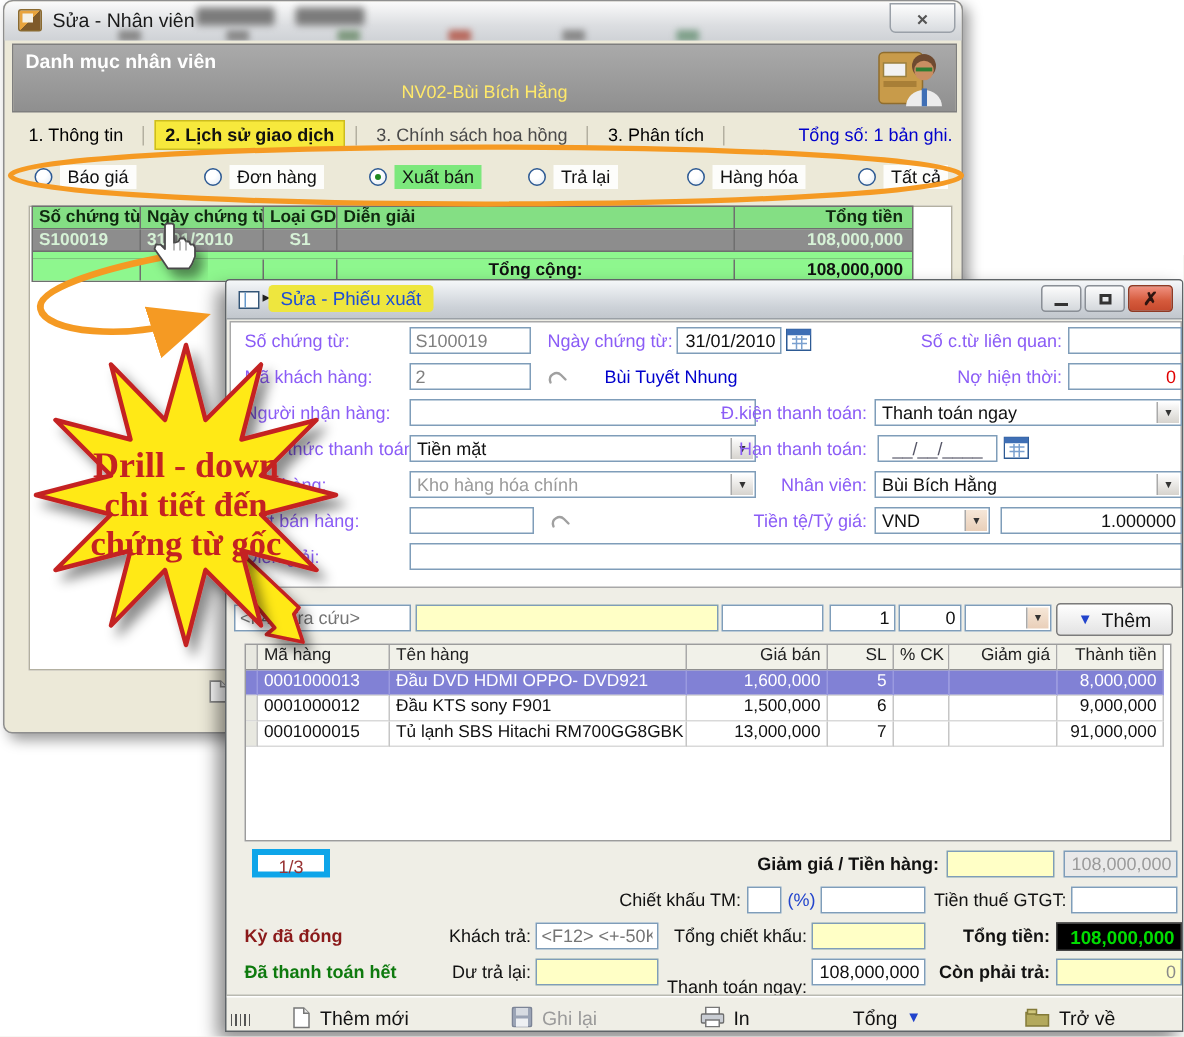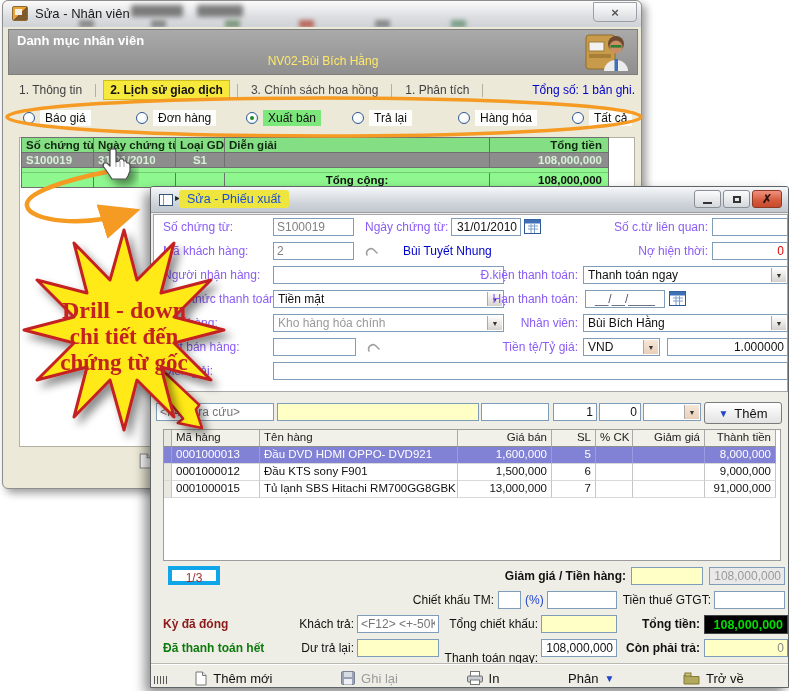--- a/index.html
+++ b/index.html
@@ -27,21 +27,21 @@
 
   .bg-hdr { position:absolute; left:5px; top:28px; width:630px; height:46px;
             background:linear-gradient(#aaaaaa,#8f8f8f); border:1px solid #7e7e7e; }
   .bg-hdr-title { position:absolute; left:8px; top:3px; color:#fff; font-weight:bold; font-size:13px; }
   .bg-hdr-sub   { position:absolute; left:0; right:0; top:24px; text-align:center; color:#ffe96a; font-size:12px; }
   .avatar { position:absolute; right:6px; top:3px; width:46px; height:38px; }
 
   .bg-tabs { position:absolute; left:10px; top:78px; width:622px; height:22px;
              display:flex; align-items:center; gap:7px; }
   .tab { padding:2px 6px; white-space:nowrap; }
-  .tab.dis { color:#404040; }
+  .tab.dis { color:#000000; }
   .tab.mid { color:#4a4a4a; }
   .tab.active { background:#f7e93c; border:1px solid #cdbd1e; font-weight:bold; color:#111; }
   .tsep { width:1px; height:13px; background:#b3b0a0; }
   .rec-count { margin-left:auto; color:#0000cc; white-space:nowrap; }
 
   .fopt { position:absolute; top:108px; display:flex; align-items:center; gap:5px; height:18px; }
   .radio { width:12px; height:12px; border:1px solid #2d5a94; border-radius:50%;
            background:radial-gradient(circle at 35% 30%, #fff 35%, #dfe9f4); position:relative; }
   .radio.sel::after { content:""; position:absolute; left:3px; top:3px; width:4px; height:4px;
                       border-radius:50%; background:#1f8a1f; }
@@ -169,21 +169,21 @@
     </svg>
   </div>
 
   <div class="bg-tabs">
     <span class="tab dis">1. Thông tin</span>
       <span class="tsep"></span>
     <span class="tab active">2. Lịch sử giao dịch</span>
       <span class="tsep"></span>
     <span class="tab mid">3. Chính sách hoa hồng</span>
       <span class="tsep"></span>
-    <span class="tab dis">1. Phân tích</span>
+    <span class="tab dis">3. Phân tích</span>
       <span class="tsep"></span>
     <span class="rec-count">Tổng số: 1 bản ghi.</span>
   </div>
 
   <div class="fopt" style="left:20px">
       <span class="radio"></span>
       <span class="flabel">Báo giá</span>
     </div>
   <div class="fopt" style="left:133px">
       <span class="radio"></span>
@@ -413,21 +413,21 @@
     </span>
     <span class="tbtn">
       <svg width="16" height="14" viewBox="0 0 16 14">
           <rect x="3.5" y="0.5" width="9" height="5" fill="#fff" stroke="#777"></rect>
           <rect x="0.5" y="5" width="15" height="6" rx="1" fill="#c9cdd4" stroke="#6e6e6e"></rect>
           <rect x="3.5" y="9" width="9" height="4.5" fill="#fff" stroke="#777"></rect>
         </svg>
       <span>In</span>
     </span>
     <span class="tbtn">
-      <span>Phân</span>
+      <span>Tổng</span>
       <span class="tri-blue">▼</span>
     </span>
     <span class="tbtn">
       <svg width="17" height="13" viewBox="0 0 17 13">
           <path d="M1 3 h5 l1.5 1.5 H16 V12 H1 Z" fill="#b3a95c" stroke="#837a38"></path>
           <rect x="2" y="1" width="6" height="3" fill="#cfc67b" stroke="#837a38"></rect>
         </svg>
       <span>Trở về</span>
     </span>
   </div>

